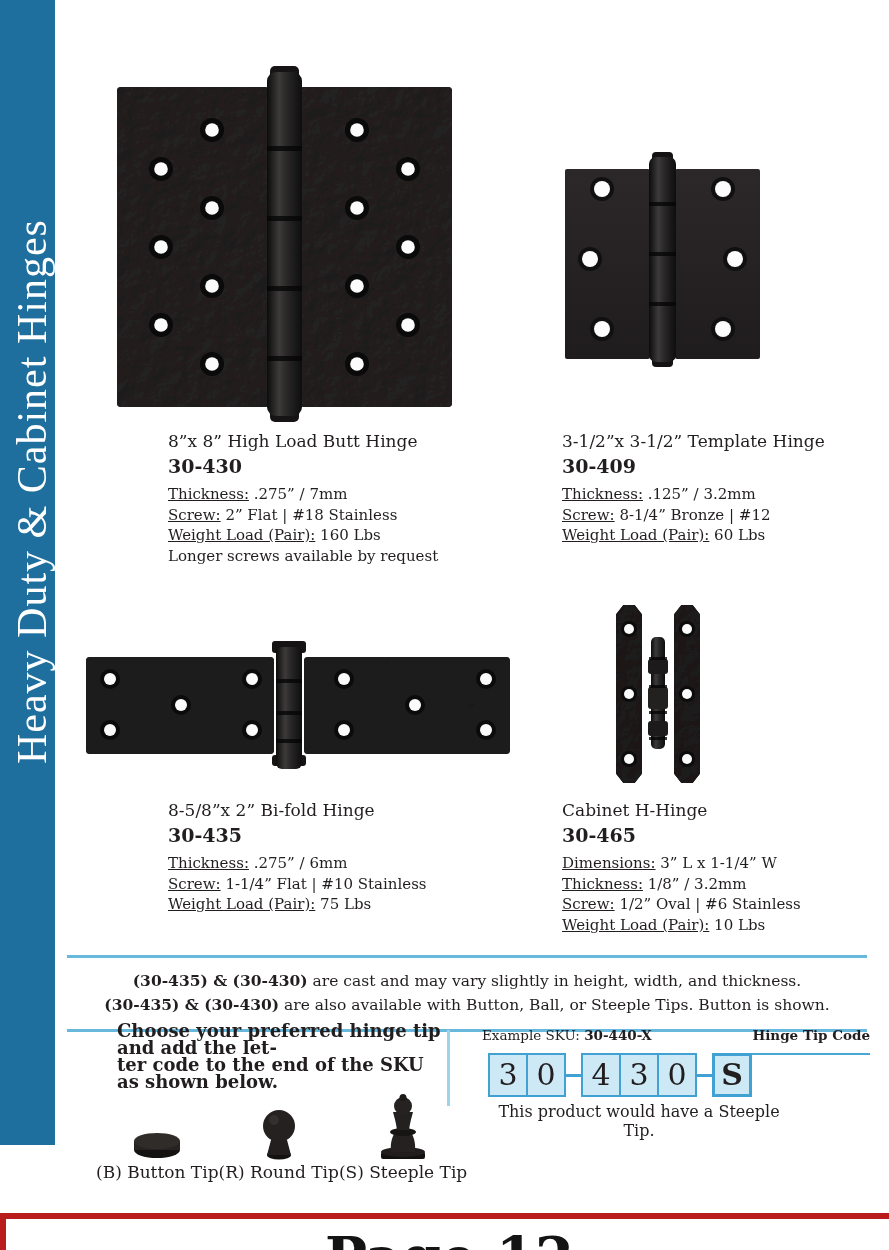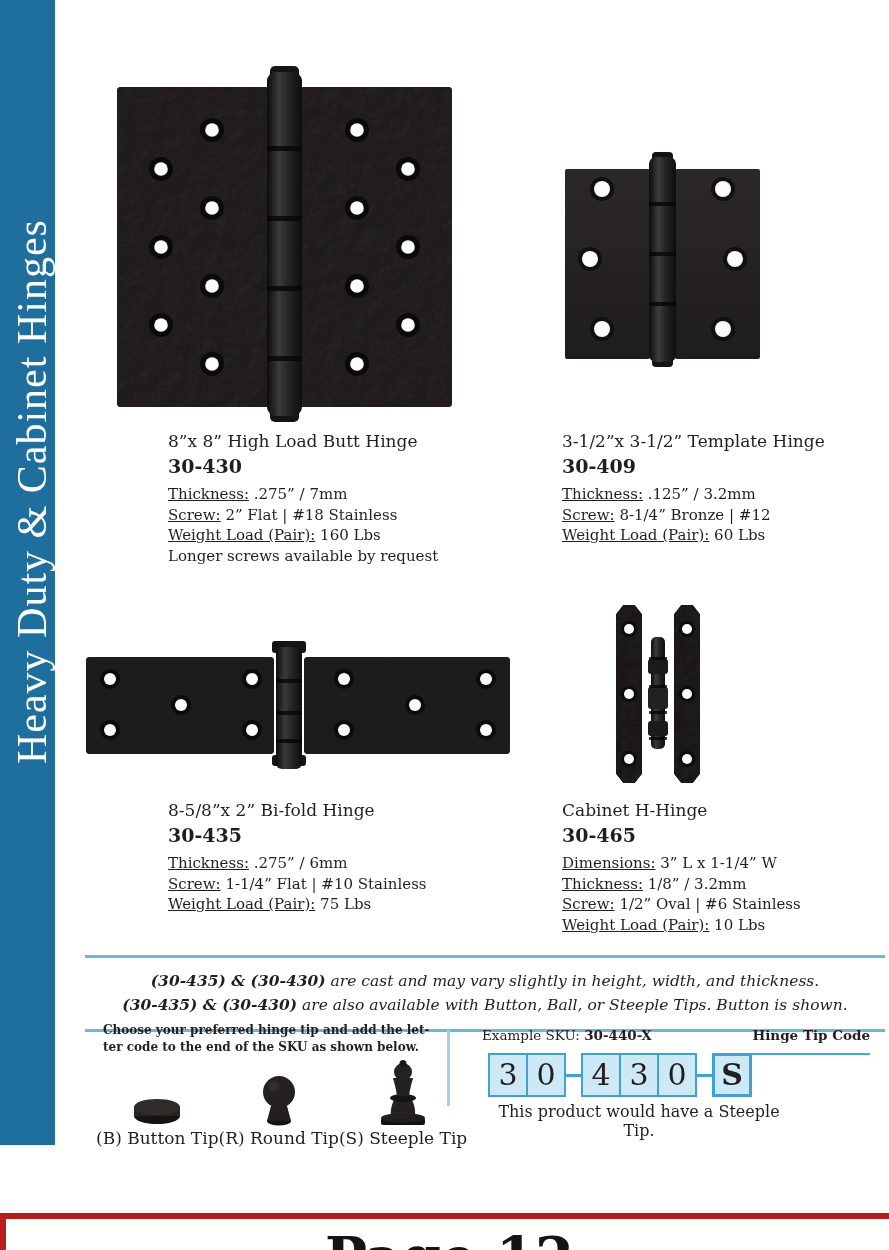--- a/index.html
+++ b/index.html
@@ -14,27 +14,27 @@
 
   
   .pimg{position:absolute;}
   .pcap{position:absolute;width:340px;}
   .ptitle{font-size:17px;line-height:22px;}
   .psku{font-size:19px;font-weight:bold;margin:3px 0 7px 0;}
   .spec{font-size:15px;line-height:20.5px;}
   .spec .lbl{text-decoration:underline;}
 
   
-  .note{position:absolute;left:85px;top:955px;width:800px;text-align:center;
+  .note{position:absolute;left:67px;top:955px;width:800px;text-align:center;
         border-top:3px solid #68b8dc;border-bottom:3px solid #68b8dc;
-        padding:11px 0 12px 0;font-size:15.5px;line-height:24px;font-style:italic;}
+        padding:11px 0 12px 0;font-size:15.5px;line-height:24px;}
 
   
   .tips{position:absolute;left:86px;top:1022px;width:356px;}
-  .instr{font-size:12px;font-weight:bold;line-height:17px;margin-left:17px;}
+  .instr{font-size:18px;font-weight:bold;line-height:17px;margin-left:31px;}
   .tiprow{display:flex;justify-content:space-between;margin-top:4px;padding:0 2px 0 10px;}
   .tip{display:flex;flex-direction:column;align-items:center;}
   .tipicon{height:66px;display:flex;align-items:flex-end;justify-content:center;}
   .tiplabel{font-size:17px;margin-top:2px;white-space:nowrap;}
 
   .vdivider{position:absolute;left:447px;top:1030px;width:3px;height:76px;background:#9ed4ea;}
 
   
   .skupanel{position:absolute;left:482px;top:1027px;width:388px;}
   .skurow1{position:relative;font-size:13.5px;height:21px;}

